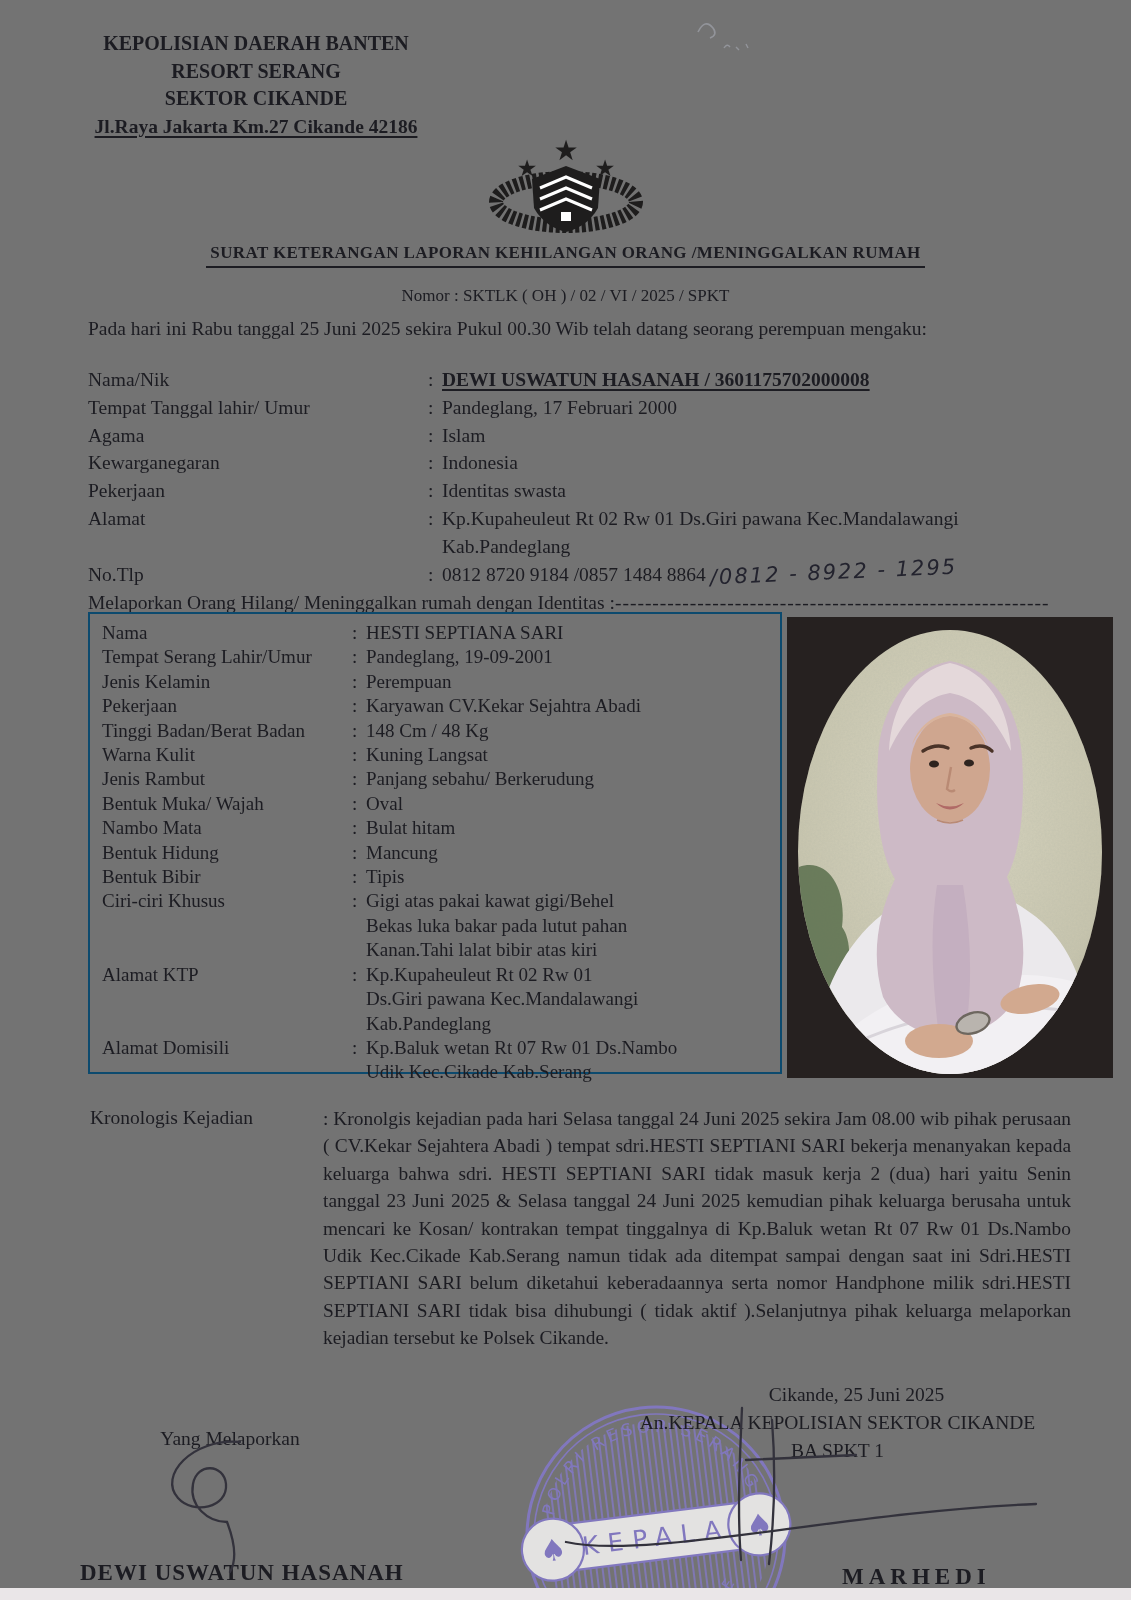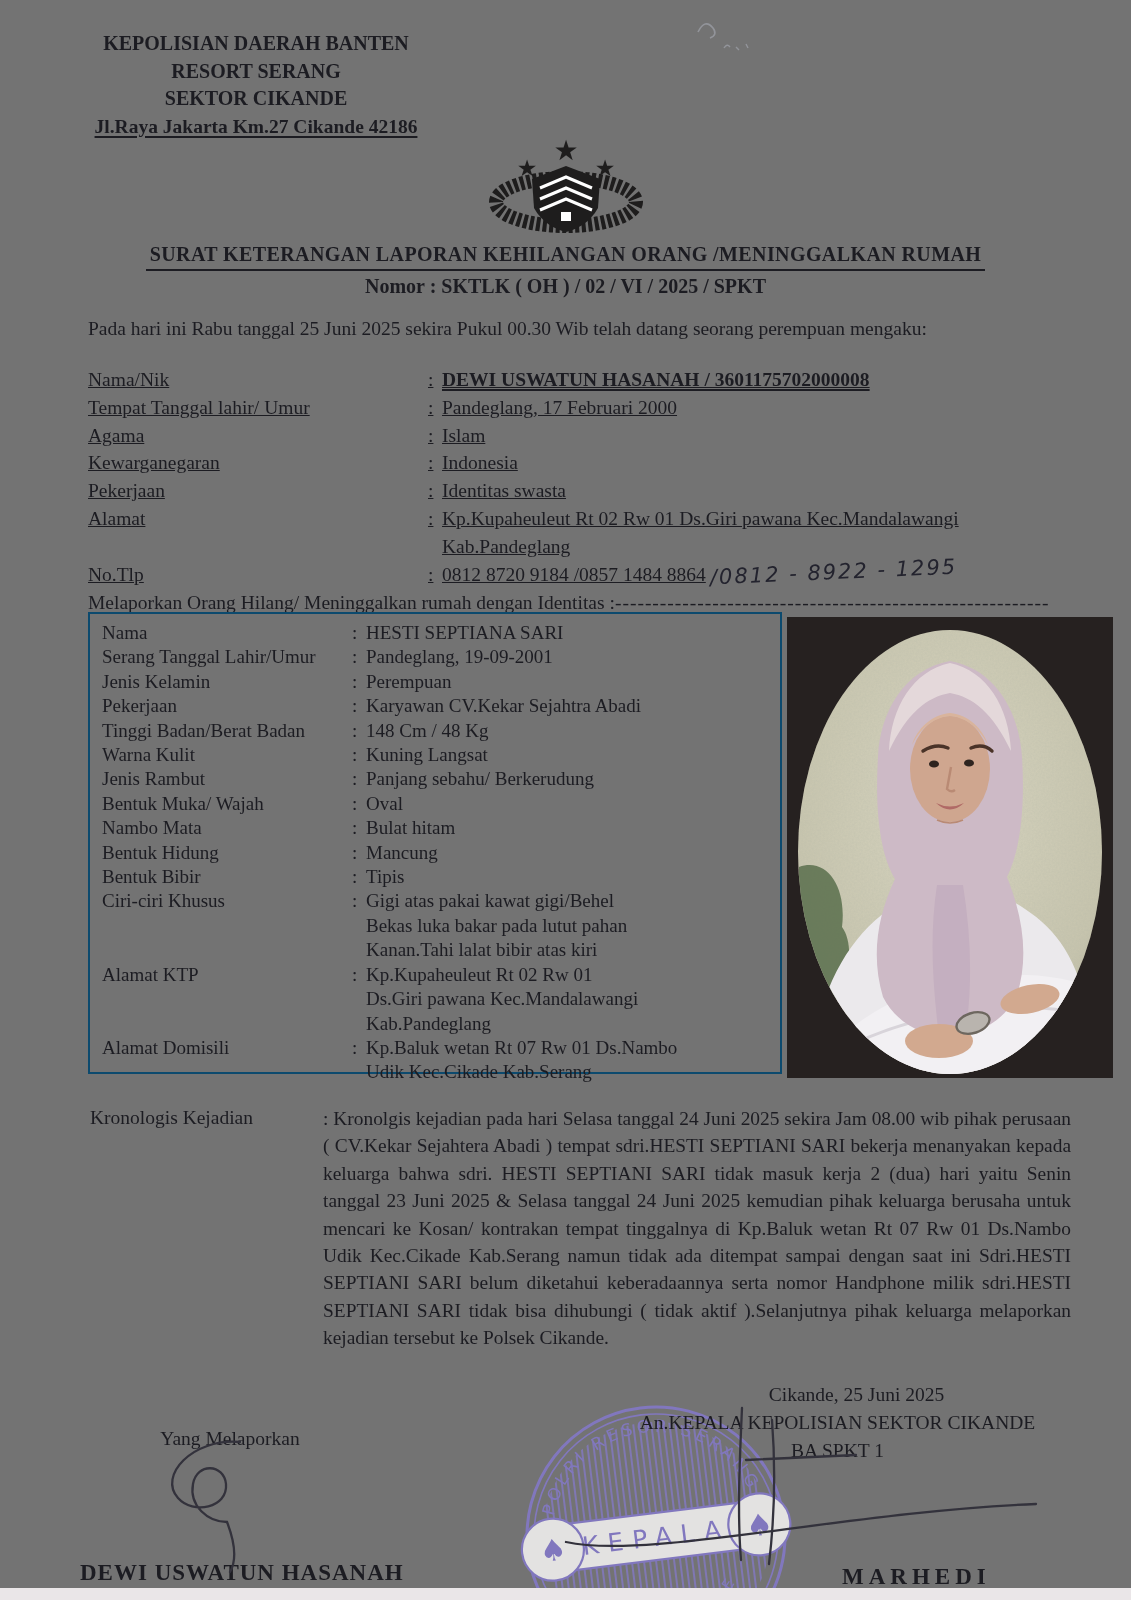--- a/index.html
+++ b/index.html
@@ -7,26 +7,26 @@
     position:relative;width:1131px;height:1600px;margin:0 auto;
     background:#737373;overflow:hidden;
     font-family:"Liberation Serif", serif;color:#1c1c22;
   }
   .abs{position:absolute;}
   
   .hdr{left:70px;top:30px;width:372px;text-align:center;font-weight:bold;font-size:20px;line-height:27.5px;}
   .hdr .addr{font-size:19.5px;text-decoration:underline;text-decoration-thickness:2px;text-underline-offset:3px;}
   
   .title-wrap{left:0;top:243px;width:1131px;text-align:center;}
-  .title-main{display:inline-block;font-weight:bold;font-size:20px;letter-spacing:.4px;border-bottom:2.5px solid #1c1c22;padding:0 4px 3px 4px;}
-  .title-no{font-weight:bold;font-size:20px;margin-top:4px;}
+  .title-main{display:inline-block;font-weight:bold;font-size:17px;letter-spacing:.4px;border-bottom:2.5px solid #1c1c22;padding:0 4px 3px 4px;}
+  .title-no{font-weight:normal;font-size:17px;margin-top:18px;}
   
   .intro{left:88px;top:318px;width:978px;font-size:19.5px;}
   
-  .fields{left:88px;top:366px;width:990px;font-size:19.5px;line-height:27.8px;text-decoration:underline;}
+  .fields{left:88px;top:366px;width:990px;font-size:19.5px;line-height:27.8px;}
   .frow{display:grid;grid-template-columns:340px 14px 1fr;align-items:start;}
   .bu{font-weight:bold;text-decoration:underline;text-decoration-thickness:2px;text-underline-offset:3px;}
   .hand{font-family:"DejaVu Sans", sans-serif;font-style:italic;font-size:21px;letter-spacing:2px;color:#23232e;display:inline-block;transform:rotate(-2.5deg) translateY(-2px);margin-left:4px;}
   .identity{left:88px;top:592px;width:980px;font-size:19.5px;white-space:nowrap;overflow:hidden;}
   .identity .dash{letter-spacing:1px;}
   
   .mbox{left:88px;top:612px;width:694px;height:462px;border:2px solid #0c4a6e;box-sizing:border-box;padding:7px 6px 0 12px;font-size:19px;line-height:24.4px;}
   .brow{display:grid;grid-template-columns:250px 14px 1fr;align-items:start;}
   
   .photo{left:787px;top:617px;width:326px;height:461px;}
@@ -132,21 +132,21 @@
 
   <div class="abs mbox">
     <div class="brow">
       <span>Nama</span>
       <span>:</span>
       <span>
           <div>HESTI SEPTIANA SARI</div>
         </span>
     </div>
     <div class="brow">
-      <span>Serang Tanggal Lahir/Umur</span>
+      <span>Tempat Serang Lahir/Umur</span>
       <span>:</span>
       <span>
           <div>Pandeglang, 19-09-2001</div>
         </span>
     </div>
     <div class="brow">
       <span>Jenis Kelamin</span>
       <span>:</span>
       <span>
           <div>Perempuan</div>

